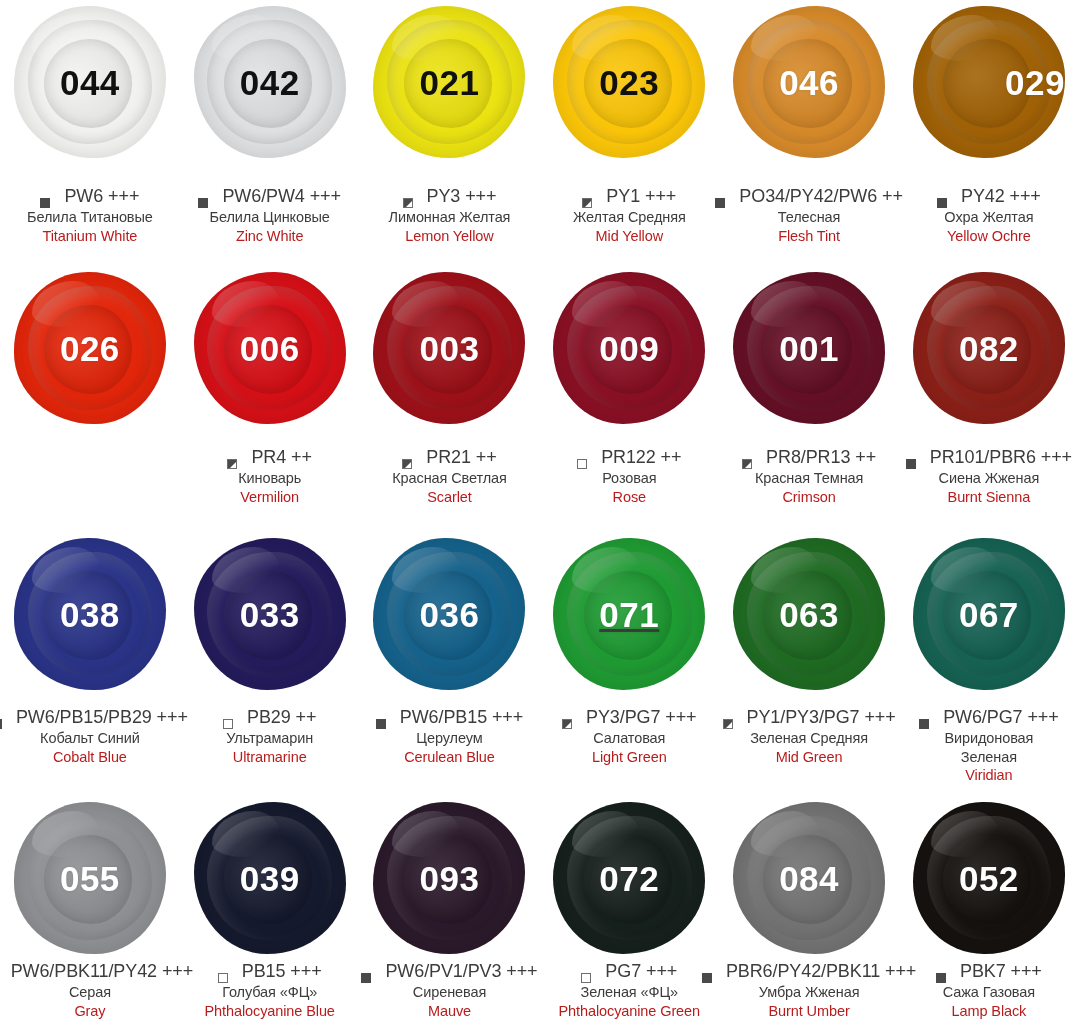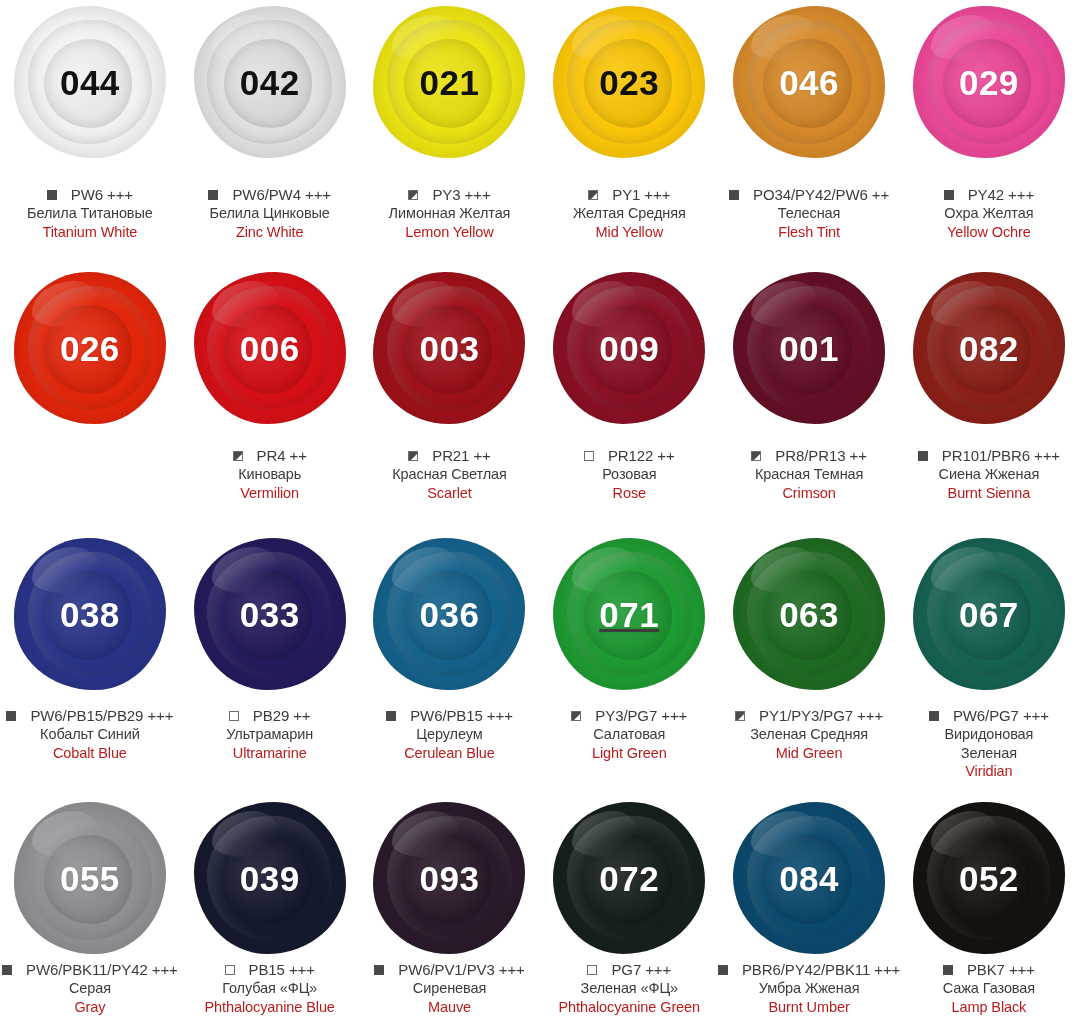--- a/index.html
+++ b/index.html
@@ -77,25 +77,25 @@
   .blob.dark  .code { color: #ffffff; }
 
   
   .caption {
     width: 179.8px;
     text-align: center;
     line-height: 1.28;
   }
   .pig-line {
     display: flex;
-    align-items: center;
+    align-items: flex-end;
     justify-content: center;
     gap: 14px;
     white-space: nowrap;
-    font-size: 15px;
+    font-size: 18px;
     color: #3c3c3c;
     letter-spacing: -0.1px;
   }
   .opq {
     display: inline-block;
     width: 10px;
     height: 10px;
     flex: 0 0 auto;
     position: relative;
     box-sizing: border-box;
@@ -212,21 +212,21 @@
     </div>
     <div class="caption" style="position: absolute; left: 719.2px; top: 185px;">
       <div class="pig-line">
         <span class="opq full"></span>
         <span>PO34/PY42/PW6 ++</span>
       </div>
       <div class="name-ru">Телесная</div>
       <div class="name-en">Flesh Tint</div>
     </div>
     <div class="blob-wrap" style="position: absolute; left: 899px; top: 6px;">
-      <div class="blob dark" style="background: #ec4899; border-radius: 46% 54% 53% 47% / 53% 47% 52% 48%;">
+      <div class="blob dark" style="background: #a16207; border-radius: 46% 54% 53% 47% / 53% 47% 52% 48%; justify-content: flex-end;">
         <div class="tex1"></div>
         <div class="tex2"></div>
         <div class="tex3"></div>
         <div class="code">029</div>
       </div>
     </div>
     <div class="caption" style="position: absolute; left: 899px; top: 185px;">
       <div class="pig-line">
         <span class="opq full"></span>
         <span>PY42 +++</span>
@@ -477,21 +477,21 @@
     </div>
     <div class="caption" style="position: absolute; left: 539.4px; top: 960px;">
       <div class="pig-line">
         <span class="opq none"></span>
         <span>PG7 +++</span>
       </div>
       <div class="name-ru">Зеленая «ФЦ»</div>
       <div class="name-en">Phthalocyanine Green</div>
     </div>
     <div class="blob-wrap" style="position: absolute; left: 719.2px; top: 802px;">
-      <div class="blob dark" style="background: #0c4a6e; border-radius: 55% 45% 46% 54% / 49% 53% 47% 51%;">
+      <div class="blob dark" style="background: #737373; border-radius: 55% 45% 46% 54% / 49% 53% 47% 51%;">
         <div class="tex1"></div>
         <div class="tex2"></div>
         <div class="tex3"></div>
         <div class="code">084</div>
       </div>
     </div>
     <div class="caption" style="position: absolute; left: 719.2px; top: 960px;">
       <div class="pig-line">
         <span class="opq full"></span>
         <span>PBR6/PY42/PBK11 +++</span>

